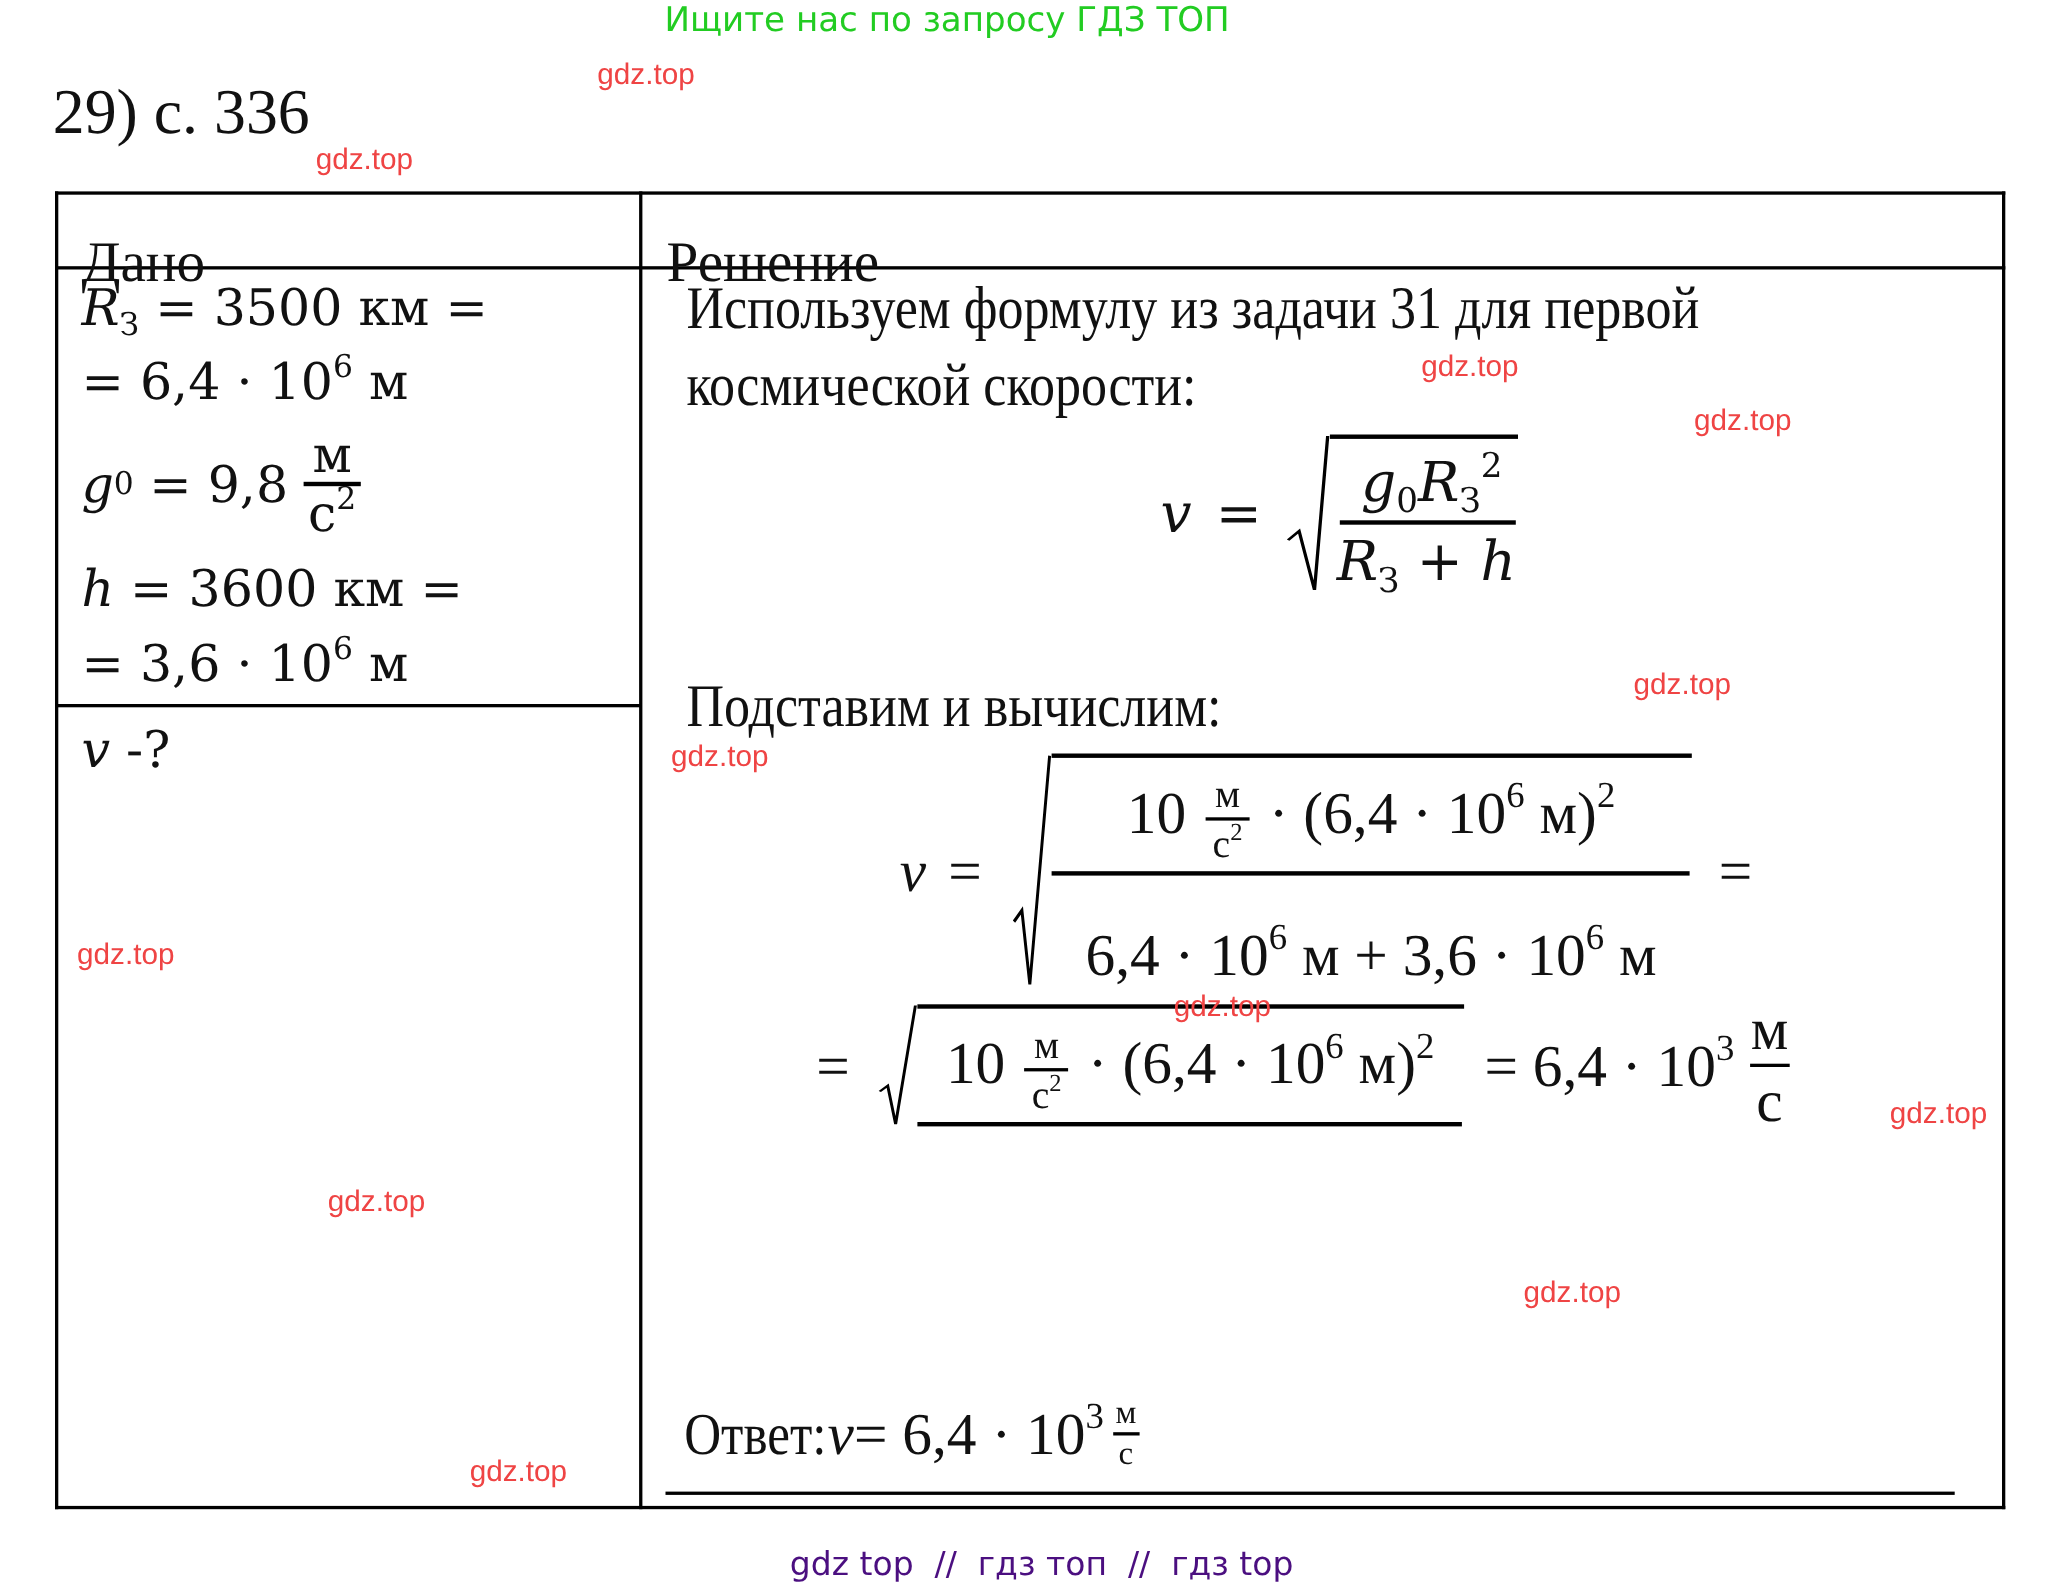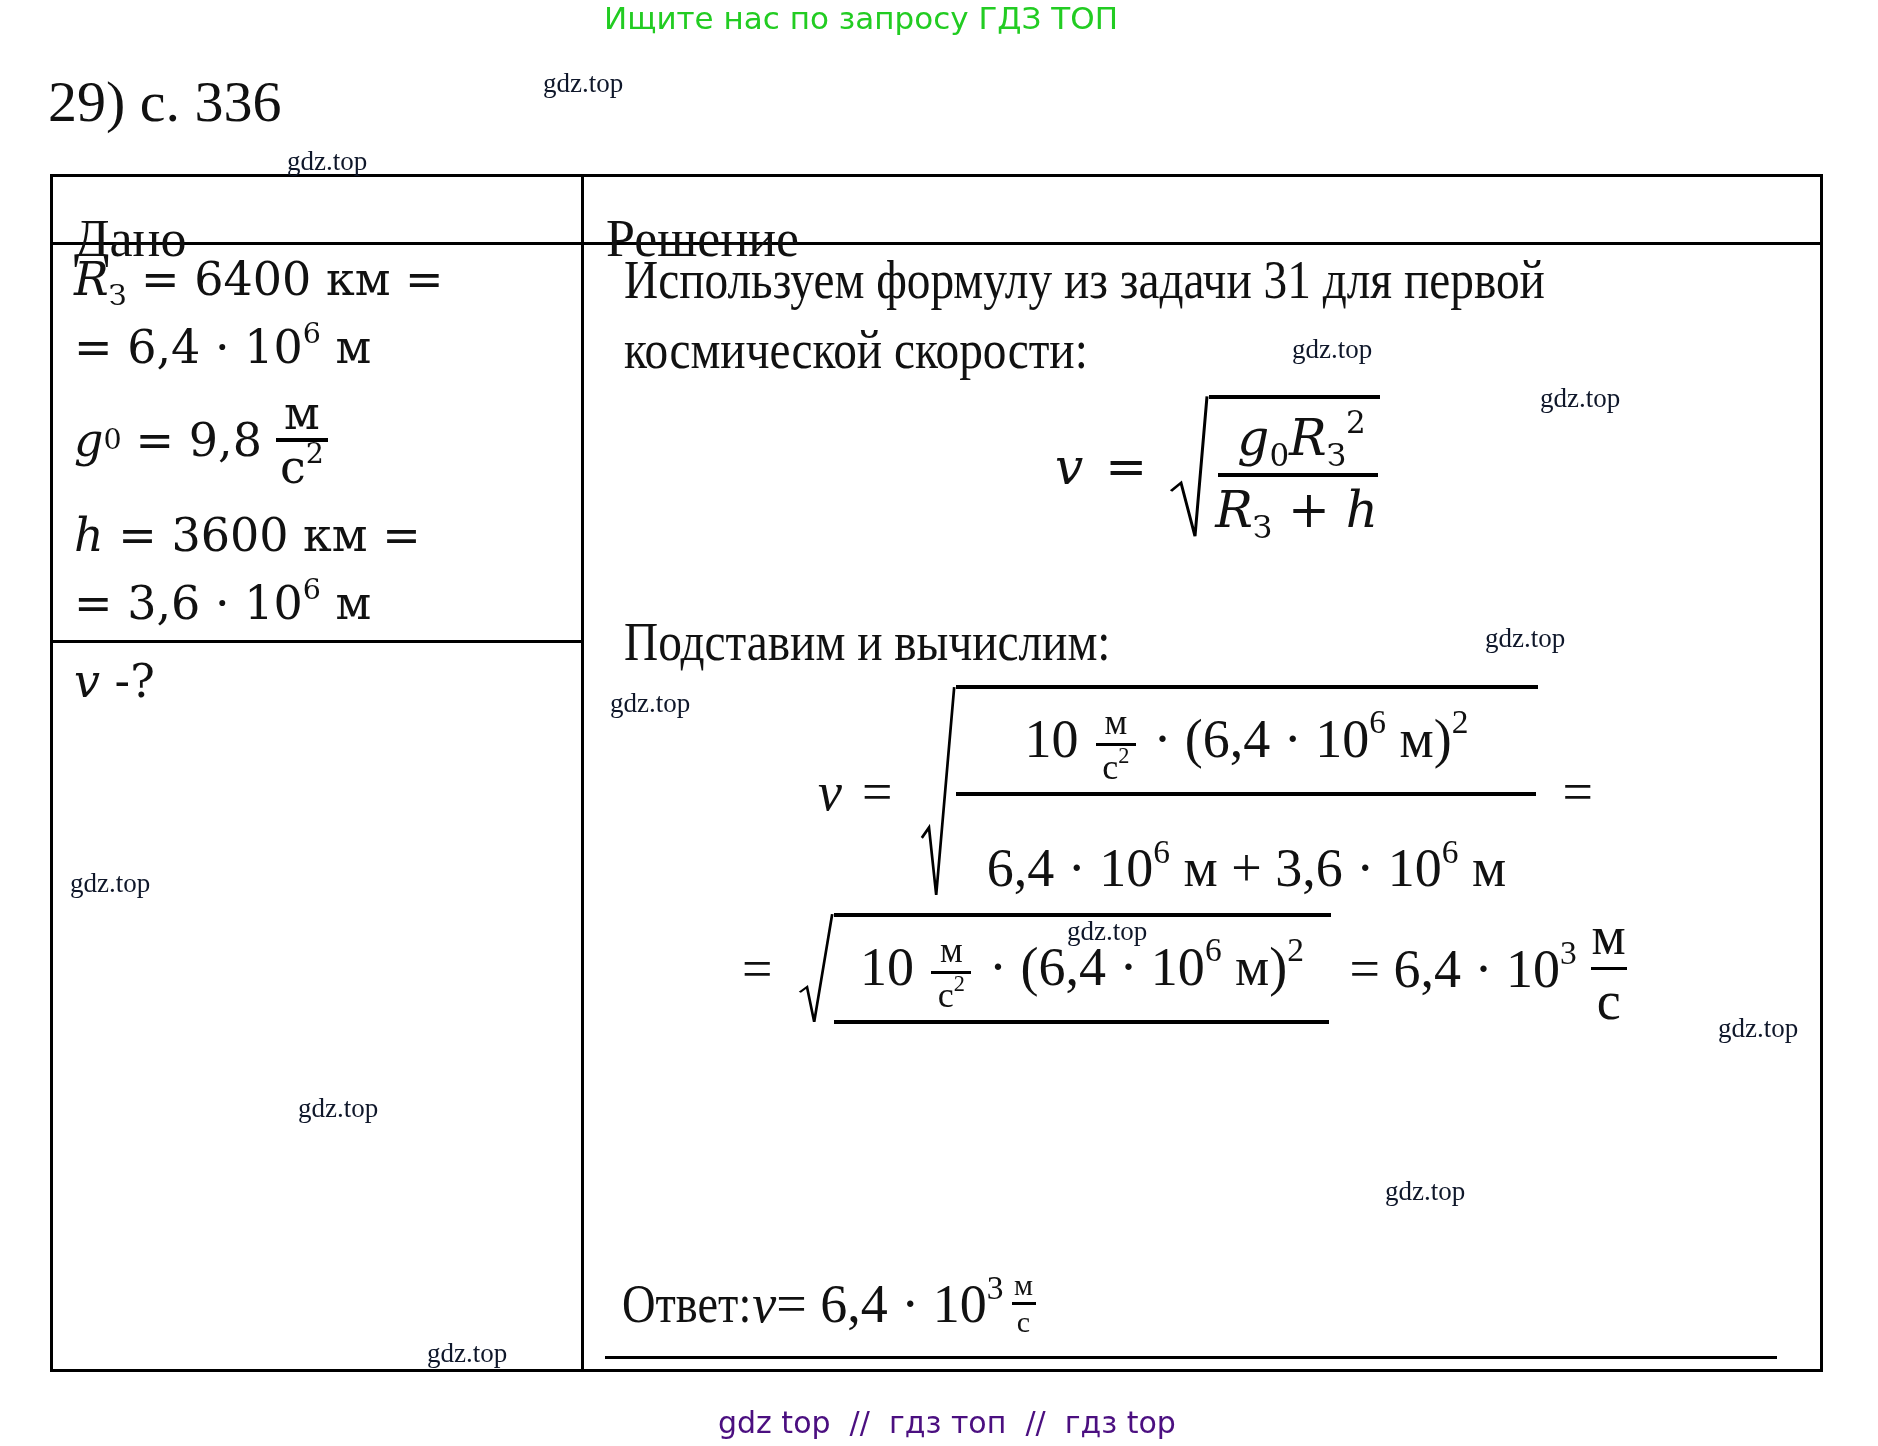--- a/index.html
+++ b/index.html
@@ -6,21 +6,21 @@
   body { width: 1878px; height: 1446px; position: relative; overflow: hidden; }
   .abs { position: absolute; }
   .serif { font-family: "Liberation Serif", "DejaVu Serif", serif; color: #111; }
   .math { font-family: "DejaVu Serif", "Liberation Serif", serif; color: #111; }
   .sans { font-family: "DejaVu Sans", "Liberation Sans", sans-serif; }
   .ital { font-style: italic; }
 
   #top-banner { left: 0; width: 1722px; top: 0; text-align: center; font-size: 31px; color: #22cc22; line-height: 36px; }
   #task-number { left: 48px; top: 72px; font-size: 58px; line-height: 60px; }
 
-  .wm { font-family: Liberation Serif, serif; font-size: 27px; color: #0f172a; line-height: 30px; white-space: nowrap; margin-top: 16px; }
+  .wm { font-family: Liberation Sans, sans-serif; font-size: 27px; color: #ef4444; line-height: 30px; white-space: nowrap; }
 
   
   .line { position: absolute; background: #000; }
 
   .hdr { font-size: 52px; line-height: 56px; margin-top: 27px; }
   .given { font-size: 46px; line-height: 50px; white-space: nowrap; }
   .sol { font-size: 55px; line-height: 60px; white-space: nowrap; transform-origin: left top; transform: scaleX(0.86); }
 
   sup.s { font-size: 0.62em; vertical-align: 0.7em; line-height: 0; }
   sub.s { font-size: 0.62em; vertical-align: -0.35em; line-height: 0; }
@@ -53,21 +53,21 @@
   <div class="line" style="left:581px; top:174px; width:3px; height:1198px;"></div>
   <div class="line" style="left:50px; top:242px; width:1773px; height:3px;"></div>
   <div class="line" style="left:50px; top:640px; width:533px; height:3px;"></div>
 </div>
 
 <div class="abs serif hdr" style="left:74px; top:184px;">Дано</div>
 <div class="abs serif hdr" style="left:606px; top:184px;">Решение</div>
 
 <div class="abs math given" style="left:74px; top:254px;">
   <span class="ital">R</span><sub class="s">З</sub>
-  <span>= 6400 км =</span>
+  <span>= 3500 км =</span>
 </div>
 <div class="abs math given" style="left:74px; top:322px;text-align:right;">
   <span>= 6,4 · 10</span><sup class="s">6</sup><span> м</span>
 </div>
 <div class="abs math given formula" style="left:74px; top:388px;">
   <span class="ital">g</span>
     <sub class="s" style="vertical-align:-0.35em;">0</sub>
   <span style="margin-left:14px; margin-right:14px;">= 9,8</span>
   <span class="frac">
     <span class="num">м</span>

